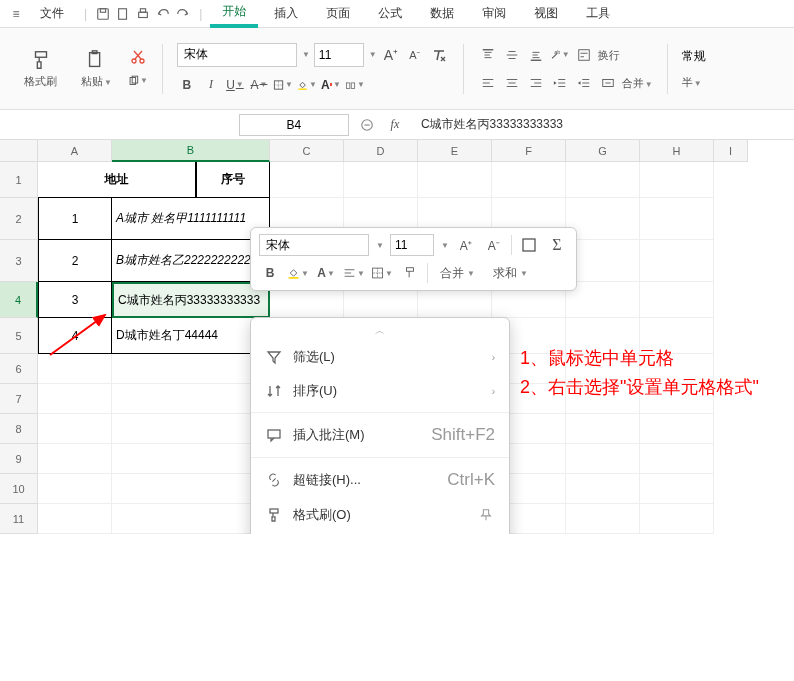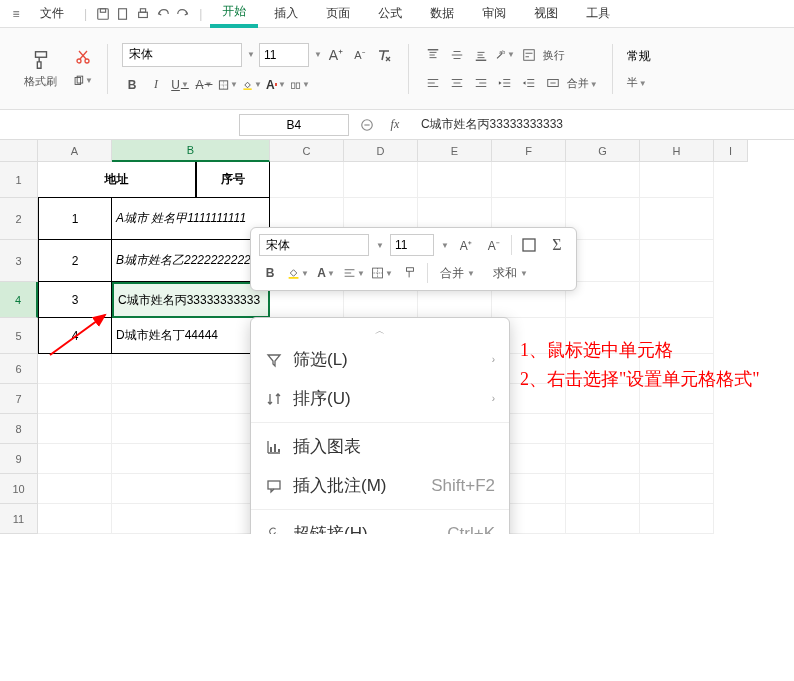--- a/index.html
+++ b/index.html
@@ -67,21 +67,21 @@
     .mini-btn { width: 22px; height: 22px; display: flex; align-items: center; justify-content: center; cursor: pointer; color: #555; border-radius: 3px; }
     .mini-btn-lbl { padding: 2px 6px; cursor: pointer; font-size: 12px; color: #555; display: flex; align-items: center; gap: 2px; }
     .mini-sep { width: 1px; height: 20px; background: #ddd; }
     
     
     .ctxmenu { position: absolute; left: 250px; top: 155px; width: 260px; background: #fff; border: 1px solid #ccc; border-radius: 6px; box-shadow: 0 4px 16px rgba(0,0,0,0.2); padding: 4px 0; z-index: 10; }
     .ctxmenu-collapse { text-align: center; padding: 2px; color: #888; cursor: pointer; font-size: 10px; }
     .ctxmenu-item { display: flex; align-items: center; padding: 8px 14px; cursor: pointer; gap: 10px; }
     .ctxmenu-item.hl { background: #f0f0f0; }
     .ctx-icon { width: 18px; height: 18px; display: flex; align-items: center; justify-content: center; color: #666; flex-shrink: 0; }
-    .ctx-label { flex: 1; font-size: 17px; color: #333; }
+    .ctx-label { flex: 1; font-size: 13px; color: #333; }
     .ctx-shortcut { color: #999; font-size: 17px; }
     .ctx-arrow { color: #999; font-size: 10px; }
     .ctxmenu-sep { height: 1px; background: #eee; margin: 4px 0; }
     
     
     .annotation { position: absolute; color: #f00; font-size: 18px; font-weight: 400; line-height: 1.6; }
     .arrow-red { position: absolute; }
     
     svg { display: block; }
   </style>
@@ -135,20 +135,29 @@
 <div class="ribbon">
   <div class="ribbon-big">
     <span class="ribbon-big-icon">
       <svg width="22" height="22" viewBox="0 0 24 24">
           <rect x="6" y="3" width="12" height="6" fill="none" stroke="#555" stroke-width="1.5"></rect>
           <path d="M10 9 L10 14 L8 14 L8 21 L12 21 L12 14 L10 14" fill="none" stroke="#555" stroke-width="1.5"></path>
         </svg>
     </span>
     <span class="ribbon-label">格式刷</span>
   </div>
+  <div class="ribbon-big">
+    <span class="ribbon-big-icon">
+      <svg width="22" height="22" viewBox="0 0 24 24">
+          <rect x="5" y="4" width="11" height="15" fill="none" stroke="#555" stroke-width="1.5"></rect>
+          <rect x="8" y="2" width="5" height="3" fill="none" stroke="#555" stroke-width="1.5"></rect>
+        </svg>
+    </span>
+    <span class="ribbon-label"><span>粘贴</span><span class="dd">▼</span></span>
+  </div>
   <div class="ribbon-col">
     <span class="ribbon-small">
       <svg width="16" height="16" viewBox="0 0 16 16">
           <circle cx="4" cy="12" r="2" fill="none" stroke="#e74c3c" stroke-width="1.3"></circle>
           <circle cx="12" cy="12" r="2" fill="none" stroke="#e74c3c" stroke-width="1.3"></circle>
           <path d="M5 10 L12 2 M11 10 L4 2" stroke="#e74c3c" stroke-width="1.3"></path>
         </svg>
     </span>
     <span class="ribbon-small">
       <svg width="16" height="16" viewBox="0 0 16 16">
@@ -532,31 +541,20 @@
               <path d="M4 3 L4 13 M2 11 L4 13 L6 11 M12 13 L12 3 M10 5 L12 3 L14 5" fill="none" stroke="#666" stroke-width="1.3"></path>
             </svg>
           </span>
         <span class="ctx-label">排序(U)</span>
         <span class="ctx-arrow">›</span>
       </div>
       <div class="ctxmenu-sep"></div>
       <div class="ctxmenu-item">
         <span class="ctx-icon">
             <svg width="16" height="16" viewBox="0 0 16 16">
-              <path d="M2 14 L2 2 M2 14 L14 14" stroke="#666" stroke-width="1.3"></path>
-              <rect x="4" y="8" width="2" height="5" fill="#666"></rect>
-              <rect x="8" y="5" width="2" height="8" fill="#666"></rect>
-              <rect x="12" y="10" width="2" height="3" fill="#666"></rect>
-            </svg>
-          </span>
-        <span class="ctx-label">插入图表</span>
-      </div>
-      <div class="ctxmenu-item">
-        <span class="ctx-icon">
-            <svg width="16" height="16" viewBox="0 0 16 16">
               <rect x="2" y="3" width="12" height="8" fill="none" stroke="#666" stroke-width="1.3"></rect>
               <path d="M5 11 L5 14 L8 11" fill="none" stroke="#666" stroke-width="1.3"></path>
             </svg>
           </span>
         <span class="ctx-label">插入批注(M)</span>
         <span class="ctx-shortcut">Shift+F2</span>
       </div>
       <div class="ctxmenu-sep"></div>
       <div class="ctxmenu-item">
         <span class="ctx-icon">
@@ -597,21 +595,21 @@
         <span class="ctx-icon">
             <svg width="16" height="16" viewBox="0 0 16 16">
               <rect x="2" y="3" width="12" height="10" fill="none" stroke="#666" stroke-width="1.3"></rect>
               <path d="M2 6 L14 6 M6 3 L6 13" stroke="#666" stroke-width="1"></path>
             </svg>
           </span>
         <span class="ctx-label">表格整理美化</span>
       </div>
     </div>
 
-    <div class="annotation" style="left:520px; top:174px;font-family:Liberation Serif, serif;">
+    <div class="annotation" style="left:520px; top:182px;">
       <div>1、鼠标选中单元格</div>
       <div>2、右击选择"设置单元格格式"</div>
     </div>
 
     <svg class="arrow-red" style="left:45px; top:148px;" width="70" height="50">
       <defs>
           <marker id="ah1" markerWidth="8" markerHeight="8" refX="6" refY="3" orient="auto">
             <path d="M0,0 L7,3 L0,6 Z" fill="#f00"></path>
           </marker>
         </defs>

